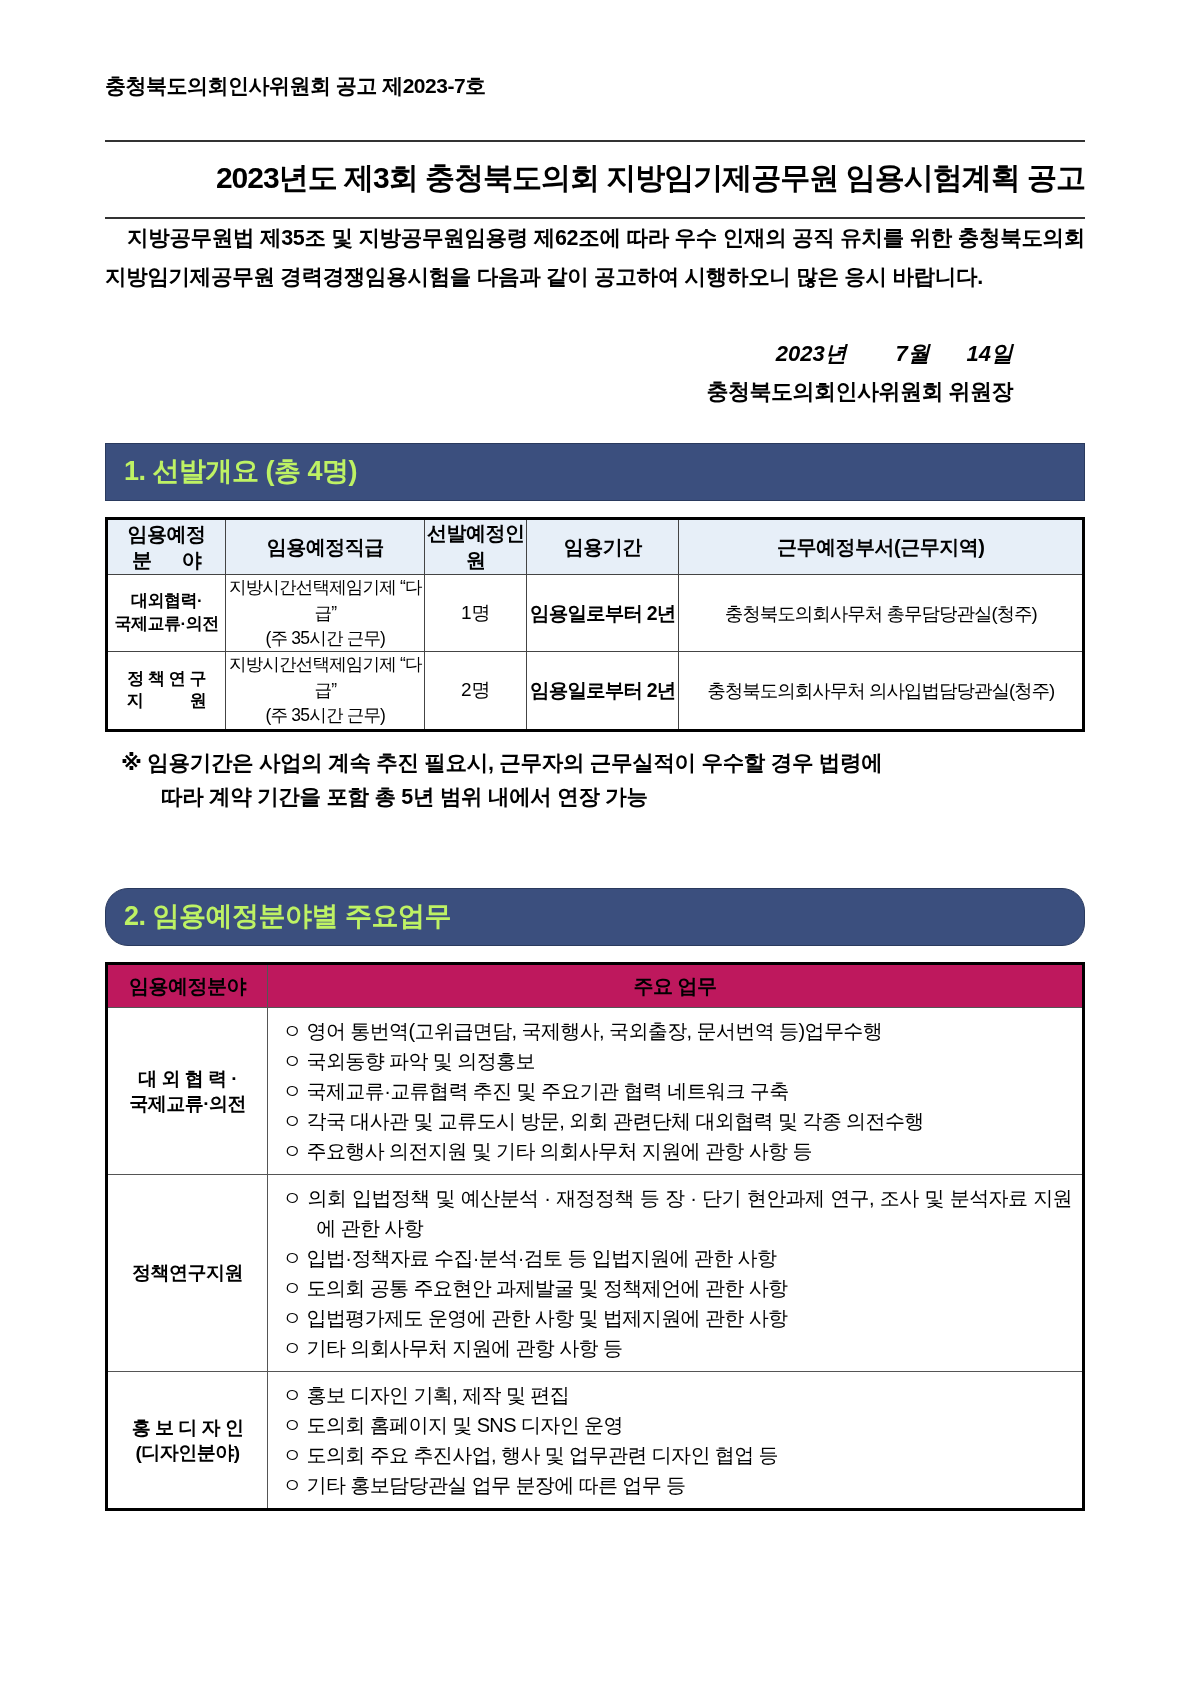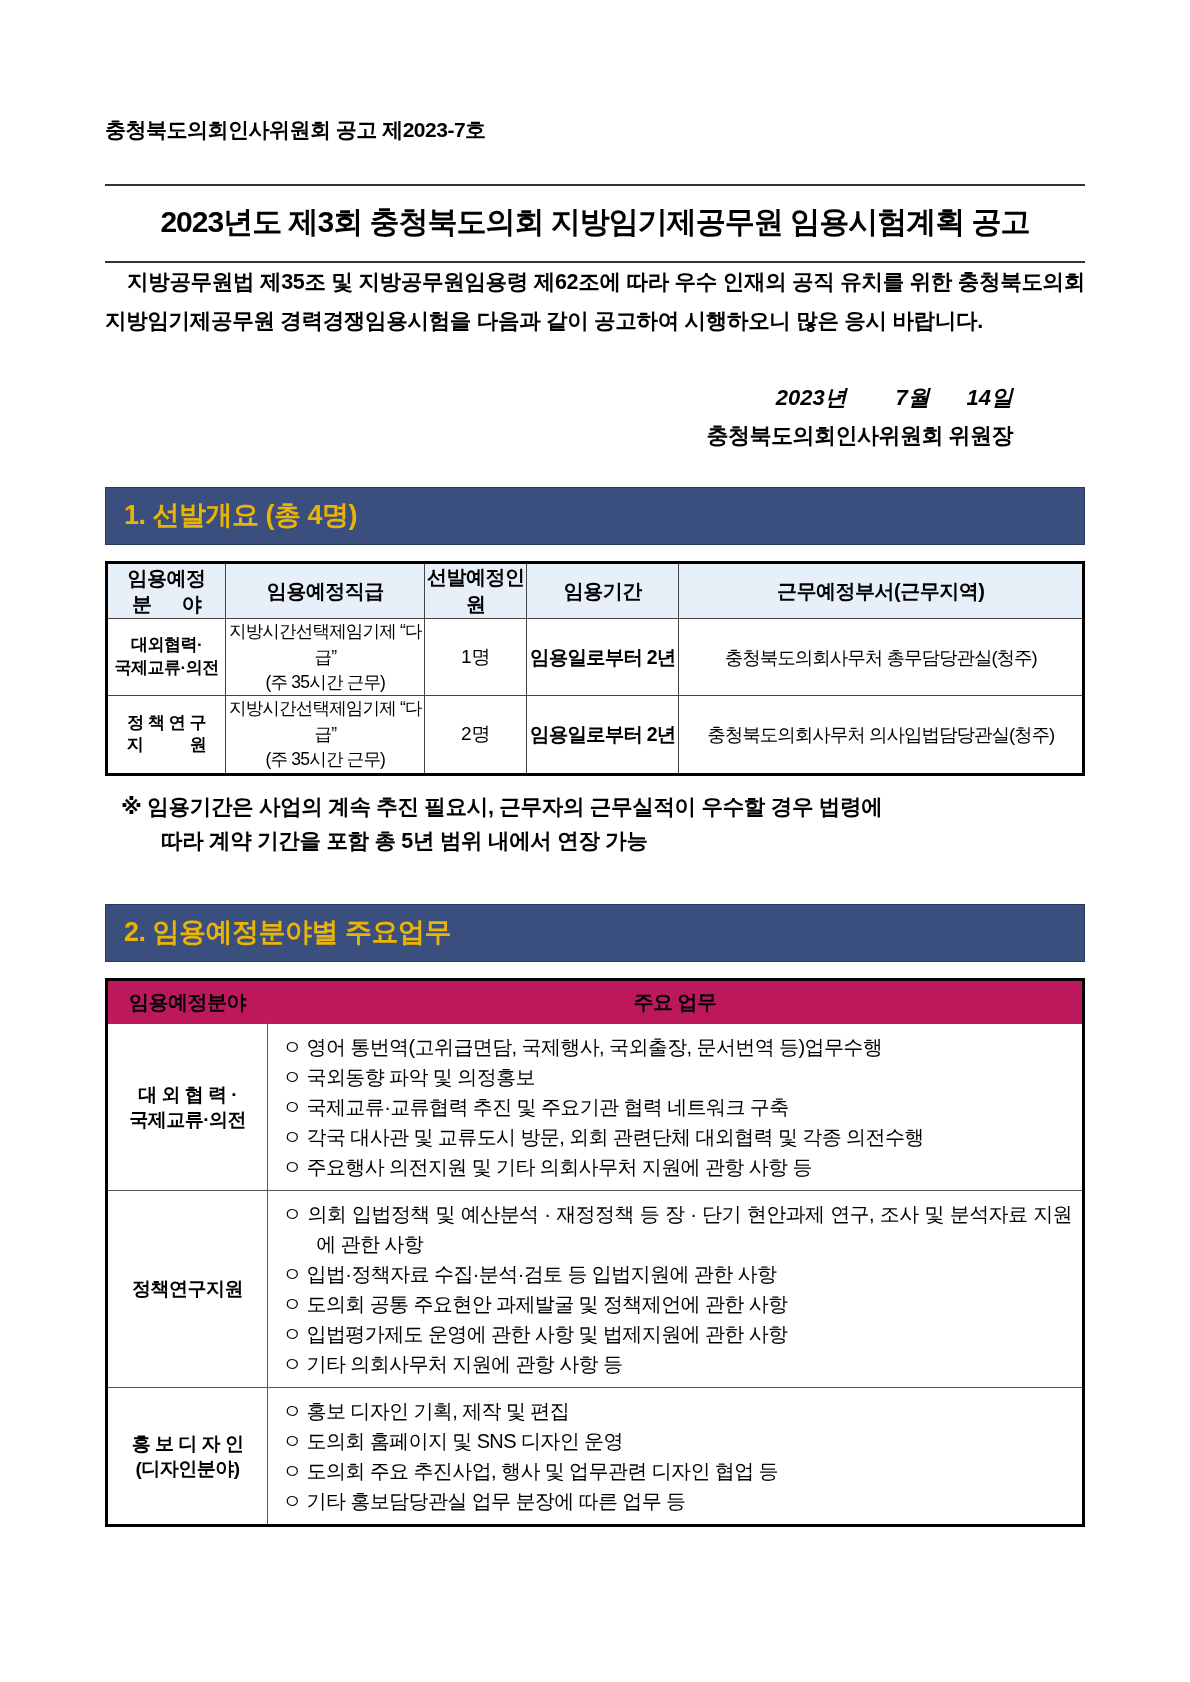--- a/index.html
+++ b/index.html
@@ -7,34 +7,34 @@
   body {
     font-family: "Liberation Sans", "DejaVu Sans", sans-serif;
     color: #000;
   }
   .page {
     position: relative;
     width: 1190px;
     height: 1682px;
     margin: 0 auto;
     background: #fff;
-    padding: 116px 105px 0 105px;
+    padding: 72px 105px 0 105px;
     overflow: hidden;
   }
   .doc-no {
     font-size: 21px;
     font-weight: 800;
     letter-spacing: -0.5px;
     margin-bottom: 40px;
   }
   .title-block {
     border-top: 2px solid #333;
     border-bottom: 2px solid #333;
     padding: 16px 0 18px 0;
-    text-align: center;
+    text-align: right;
   }
   .title-block .title {
     font-size: 30px;
     font-weight: 800;
     letter-spacing: -1px;
   }
   .intro {
     font-size: 21.5px;
     font-weight: 700;
     line-height: 1.82;
@@ -56,27 +56,27 @@
     text-align: right;
     padding-right: 72px;
     font-size: 22px;
     font-weight: 800;
     letter-spacing: -0.5px;
   }
   .section-band {
     margin-top: 36px;
     background: #3B4F7E;
     border: 1px solid #2A3A5E;
-    color: #eab308;
+    color: #bef264;
     font-size: 27px;
     font-weight: 800;
     letter-spacing: -0.5px;
     padding: 9px 10px 11px 18px;
   }
-  .section-band.second { margin-top: 46px; }
+  .section-band.second { margin-top: 74px; border-radius: 23px; }
 
   table { width: 100%; border-collapse: collapse; table-layout: fixed; }
   .tbl1 { margin-top: 16px; border: 3px solid #000; }
   .tbl1 th, .tbl1 td {
     border: 1px solid #444;
     text-align: center;
     vertical-align: middle;
   }
   .tbl1 thead th {
     background: #E7EFF8;

